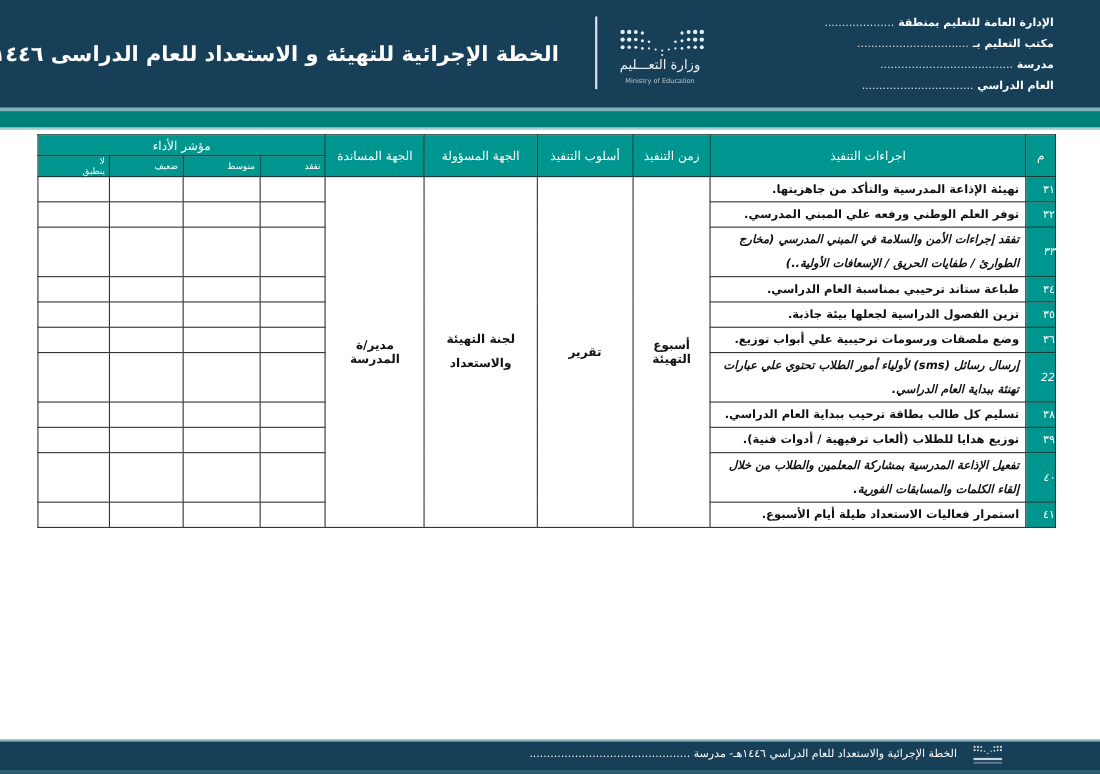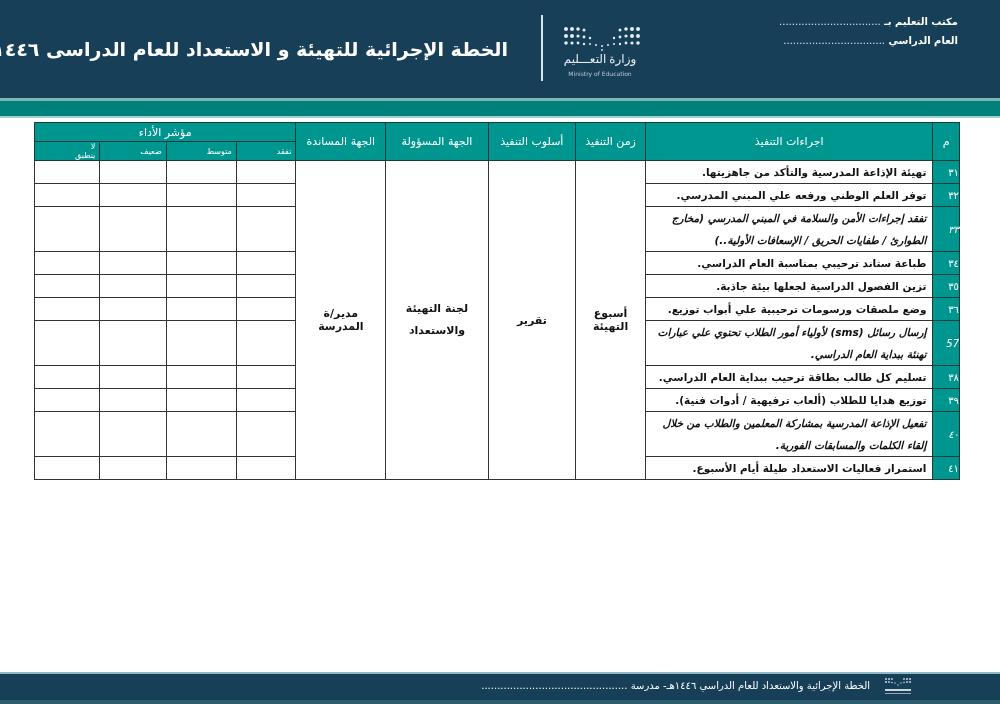--- a/index.html
+++ b/index.html
@@ -7,21 +7,21 @@
          font-family:"DejaVu Sans", sans-serif; }
   .header { position:absolute; left:0; top:0; width:1000px; height:98px; background:#173f58; }
   .header-stripe-light { position:absolute; left:0; top:98px; width:1000px; height:3px; background:#7fb5b7; }
   .header-stripe-teal { position:absolute; left:0; top:101px; width:1000px; height:15px; background:#00807b; }
   .header-stripe-bottom { position:absolute; left:0; top:116px; width:1000px; height:2px; background:#9fcfcf; }
   .main-title { position:absolute; left:60px; top:38px; width:448px; text-align:right; direction:rtl;
                 color:#ffffff; font-size:19px; font-weight:bold; white-space:nowrap; }
   .divider-v { position:absolute; left:541px; top:15px; width:2px; height:66px; background:#d8e4ea; }
   .logo { position:absolute; left:560px; top:22px; width:85px; height:60px; }
   .logo-dots { position:absolute; left:2px; top:3px; }
-  .logo-ar { position:absolute; left:0; top:30px; width:80px; text-align:center; color:#e6eef2; font-size:12px; direction:rtl;font-family:Liberation Serif, serif; }
+  .logo-ar { position:absolute; left:0; top:30px; width:80px; text-align:center; color:#e6eef2; font-size:12px; direction:rtl; }
   .logo-en { position:absolute; left:0; top:48px; width:80px; text-align:center; color:#b8c8d2; font-size:6px; }
   .info-lines { position:absolute; right:42px; top:12px; width:260px; direction:rtl; }
   .info-line { color:#ffffff; font-size:10px; font-weight:bold; height:19px; line-height:19px; white-space:nowrap; text-align:right; }
   .info-line .dots { font-weight:normal; color:#e0e8ec; letter-spacing:0; }
 
   table.plan { position:absolute; left:34px; top:122px; width:926px; border-collapse:collapse; direction:rtl;
                font-family:"DejaVu Sans", sans-serif; }
   table.plan th { background:#009690; color:#ffffff; font-weight:normal; font-size:11px; border:1.5px solid #1b3a3a; padding:0; }
   table.plan th.sub { font-size:8px; height:14px; text-align:right; padding-right:4px;padding-left:40px; }
   table.plan th.top { height:25px; }
@@ -85,21 +85,23 @@
         <circle cx="70" cy="18" r="1.6"></circle>
         <circle cx="76" cy="18" r="1.8"></circle>
       <circle cx="40" cy="25" r="0.9"></circle>
     </g>
   </svg>
   <div class="logo-ar">وزارة التعـــليم</div>
   <div class="logo-en">Ministry of Education</div>
 </div>
 
 <div class="info-lines">
+  <div class="info-line"><span>الإدارة العامة للتعليم بمنطقة</span> <span class="dots">....................</span></div>
   <div class="info-line"><span>مكتب التعليم بـ</span> <span class="dots">................................</span></div>
+  <div class="info-line"><span>مدرسة</span> <span class="dots">......................................</span></div>
   <div class="info-line"><span>العام الدراسي</span> <span class="dots">................................</span></div>
 </div>
 
 <table class="plan">
   <colgroup>
     <col style="width:28px">
       <col style="width:330px">
       <col style="width:74px">
       <col style="width:96px">
     <col style="width:104px">
@@ -173,21 +175,21 @@
     </tr>
     <tr class="r1">
       <td class="num">٣٦</td>
       <td class="step">وضع ملصقات ورسومات ترحيبية علي أبواب توزيع.</td>
       <td class="empty"></td>
         <td class="empty"></td>
         <td class="empty"></td>
         <td class="empty"></td>
     </tr>
     <tr class="r2">
-      <td class="num">57</td>
+      <td class="num">22</td>
       <td class="step">إرسال رسائل (sms) لأولياء أمور الطلاب تحتوي علي عبارات تهنئة ببداية العام الدراسي.</td>
       <td class="empty"></td>
         <td class="empty"></td>
         <td class="empty"></td>
         <td class="empty"></td>
     </tr>
     <tr class="r1">
       <td class="num">٣٨</td>
       <td class="step">تسليم كل طالب بطاقة ترحيب ببداية العام الدراسي.</td>
       <td class="empty"></td>

